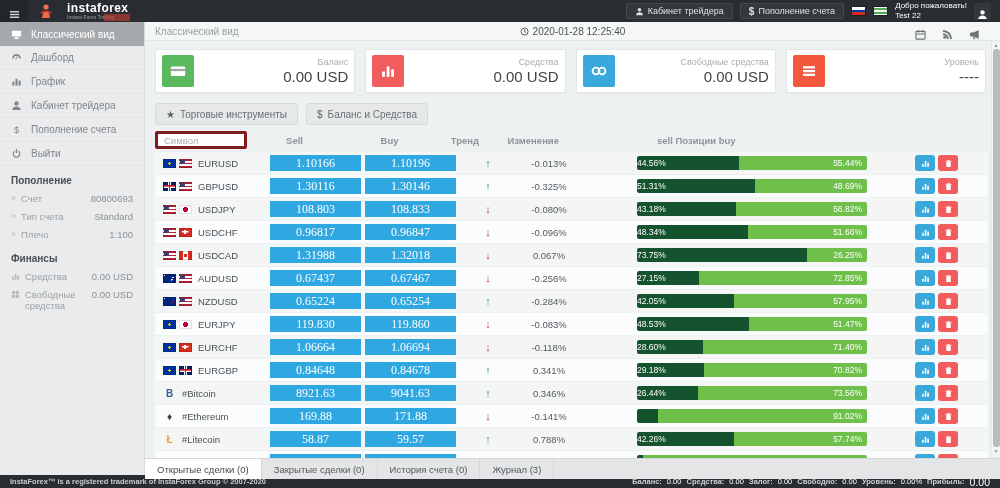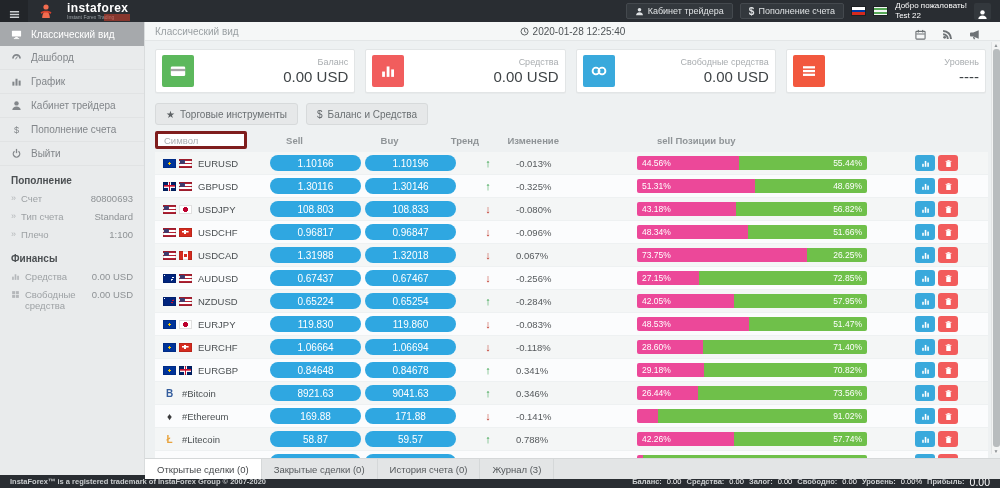--- a/index.html
+++ b/index.html
@@ -76,27 +76,27 @@
   .flag-us{background:linear-gradient(#3c3b6e,#3c3b6e) left top/45% 55% no-repeat,linear-gradient(#b22234 0 11%,#fff 11% 22%,#b22234 22% 33%,#fff 33% 44%,#b22234 44% 55%,#fff 55% 66%,#b22234 66% 77%,#fff 77% 88%,#b22234 88%)}
   .flag-eu{background:radial-gradient(circle at 50% 50%,#ffcc00 0 1.1px,transparent 1.2px),#003399}
   .flag-gb{background:linear-gradient(#c8102e,#c8102e) center/100% 24% no-repeat,linear-gradient(90deg,transparent 0 42%,#c8102e 42% 58%,transparent 58%),linear-gradient(#fff,#fff) center/100% 42% no-repeat,linear-gradient(90deg,transparent 0 36%,#fff 36% 64%,transparent 64%),#012169}
   .flag-jp{background:radial-gradient(circle at 50% 50%,#bc002d 0 2.4px,transparent 2.5px),#fff}
   .flag-ch{background:linear-gradient(#fff,#fff) center/22% 60% no-repeat,linear-gradient(#fff,#fff) center/60% 22% no-repeat,#d52b1e}
   .flag-ca{background:radial-gradient(circle at 50% 50%,#d52b1e 0 1.8px,transparent 1.9px),linear-gradient(90deg,#d52b1e 0 27%,#fff 27% 73%,#d52b1e 73%)}
   .flag-au{background:radial-gradient(circle at 72% 70%,#fff 0 .7px,transparent .8px),radial-gradient(circle at 82% 35%,#fff 0 .7px,transparent .8px),linear-gradient(135deg,#fff 0 18%,transparent 18%) left top/50% 55% no-repeat,#00247d}
   .flag-nz{background:radial-gradient(circle at 75% 65%,#c8102e 0 .9px,transparent 1px),radial-gradient(circle at 85% 35%,#c8102e 0 .9px,transparent 1px),linear-gradient(135deg,#fff 0 18%,transparent 18%) left top/50% 55% no-repeat,#00247d}
   .crypto{width:13px;text-align:center;font-weight:bold;font-size:10px;flex:none}
   .cell-btn{width:95px;flex:none}
-  .price-btn{width:91px;height:16px;background:#2fa7e1;border:none;border-radius:8px;color:#fff;font-size:10px;cursor:pointer;font-family:Liberation Sans, sans-serif;display:block}
+  .price-btn{width:91px;height:16px;background:#2fa7e1;border:none;border-radius:0;color:#fff;font-size:12px;cursor:pointer;font-family:Liberation Serif, serif;display:block}
   .trend{width:56px;text-align:center;font-weight:bold;font-size:11px;flex:none}
   .trend.up{color:#2f9e44}.trend.down{color:#c0392b}
-  .cell-change{width:72px;text-align:left;font-size:9.5px;color:#55595c;padding-right:6px;flex:none}
+  .cell-change{width:72px;text-align:center;font-size:9.5px;color:#55595c;padding-right:6px;flex:none}
   .cell-pos{flex:1;display:flex;align-items:center}
   .posbar{width:230px;height:14px;margin-left:49px;display:flex;border-radius:2px;overflow:hidden;font-size:8.5px;color:#fff;line-height:14px}
-  .pos-red{background:#ec4899;padding-left:5px;white-space:nowrap;overflow:hidden}
+  .pos-red{background:#14532d;white-space:nowrap;overflow:hidden}
   .pos-green{background:#6fc04a;text-align:right;padding-right:5px;white-space:nowrap;overflow:hidden}
   .actions{display:flex;gap:3px;margin-left:auto;margin-right:30px}
   .act-btn{width:20px;height:16px;border:none;border-radius:3px;color:#fff;display:flex;align-items:center;justify-content:center;cursor:pointer;padding:0}
   .act-chart{background:#39a9dc}
   .act-trash{background:#f25c5c}
 
   .tabs{display:flex;background:#e3e5e6;border-top:1px solid #d5d8d9;flex:none;height:21px;margin-top:auto}
   .tab{padding:0 12px;font-size:9.5px;color:#55595c;display:flex;align-items:center;border-right:1px solid #d5d8d9;cursor:pointer;white-space:nowrap}
   .tab.active{background:#fff;color:#46494c}
 

